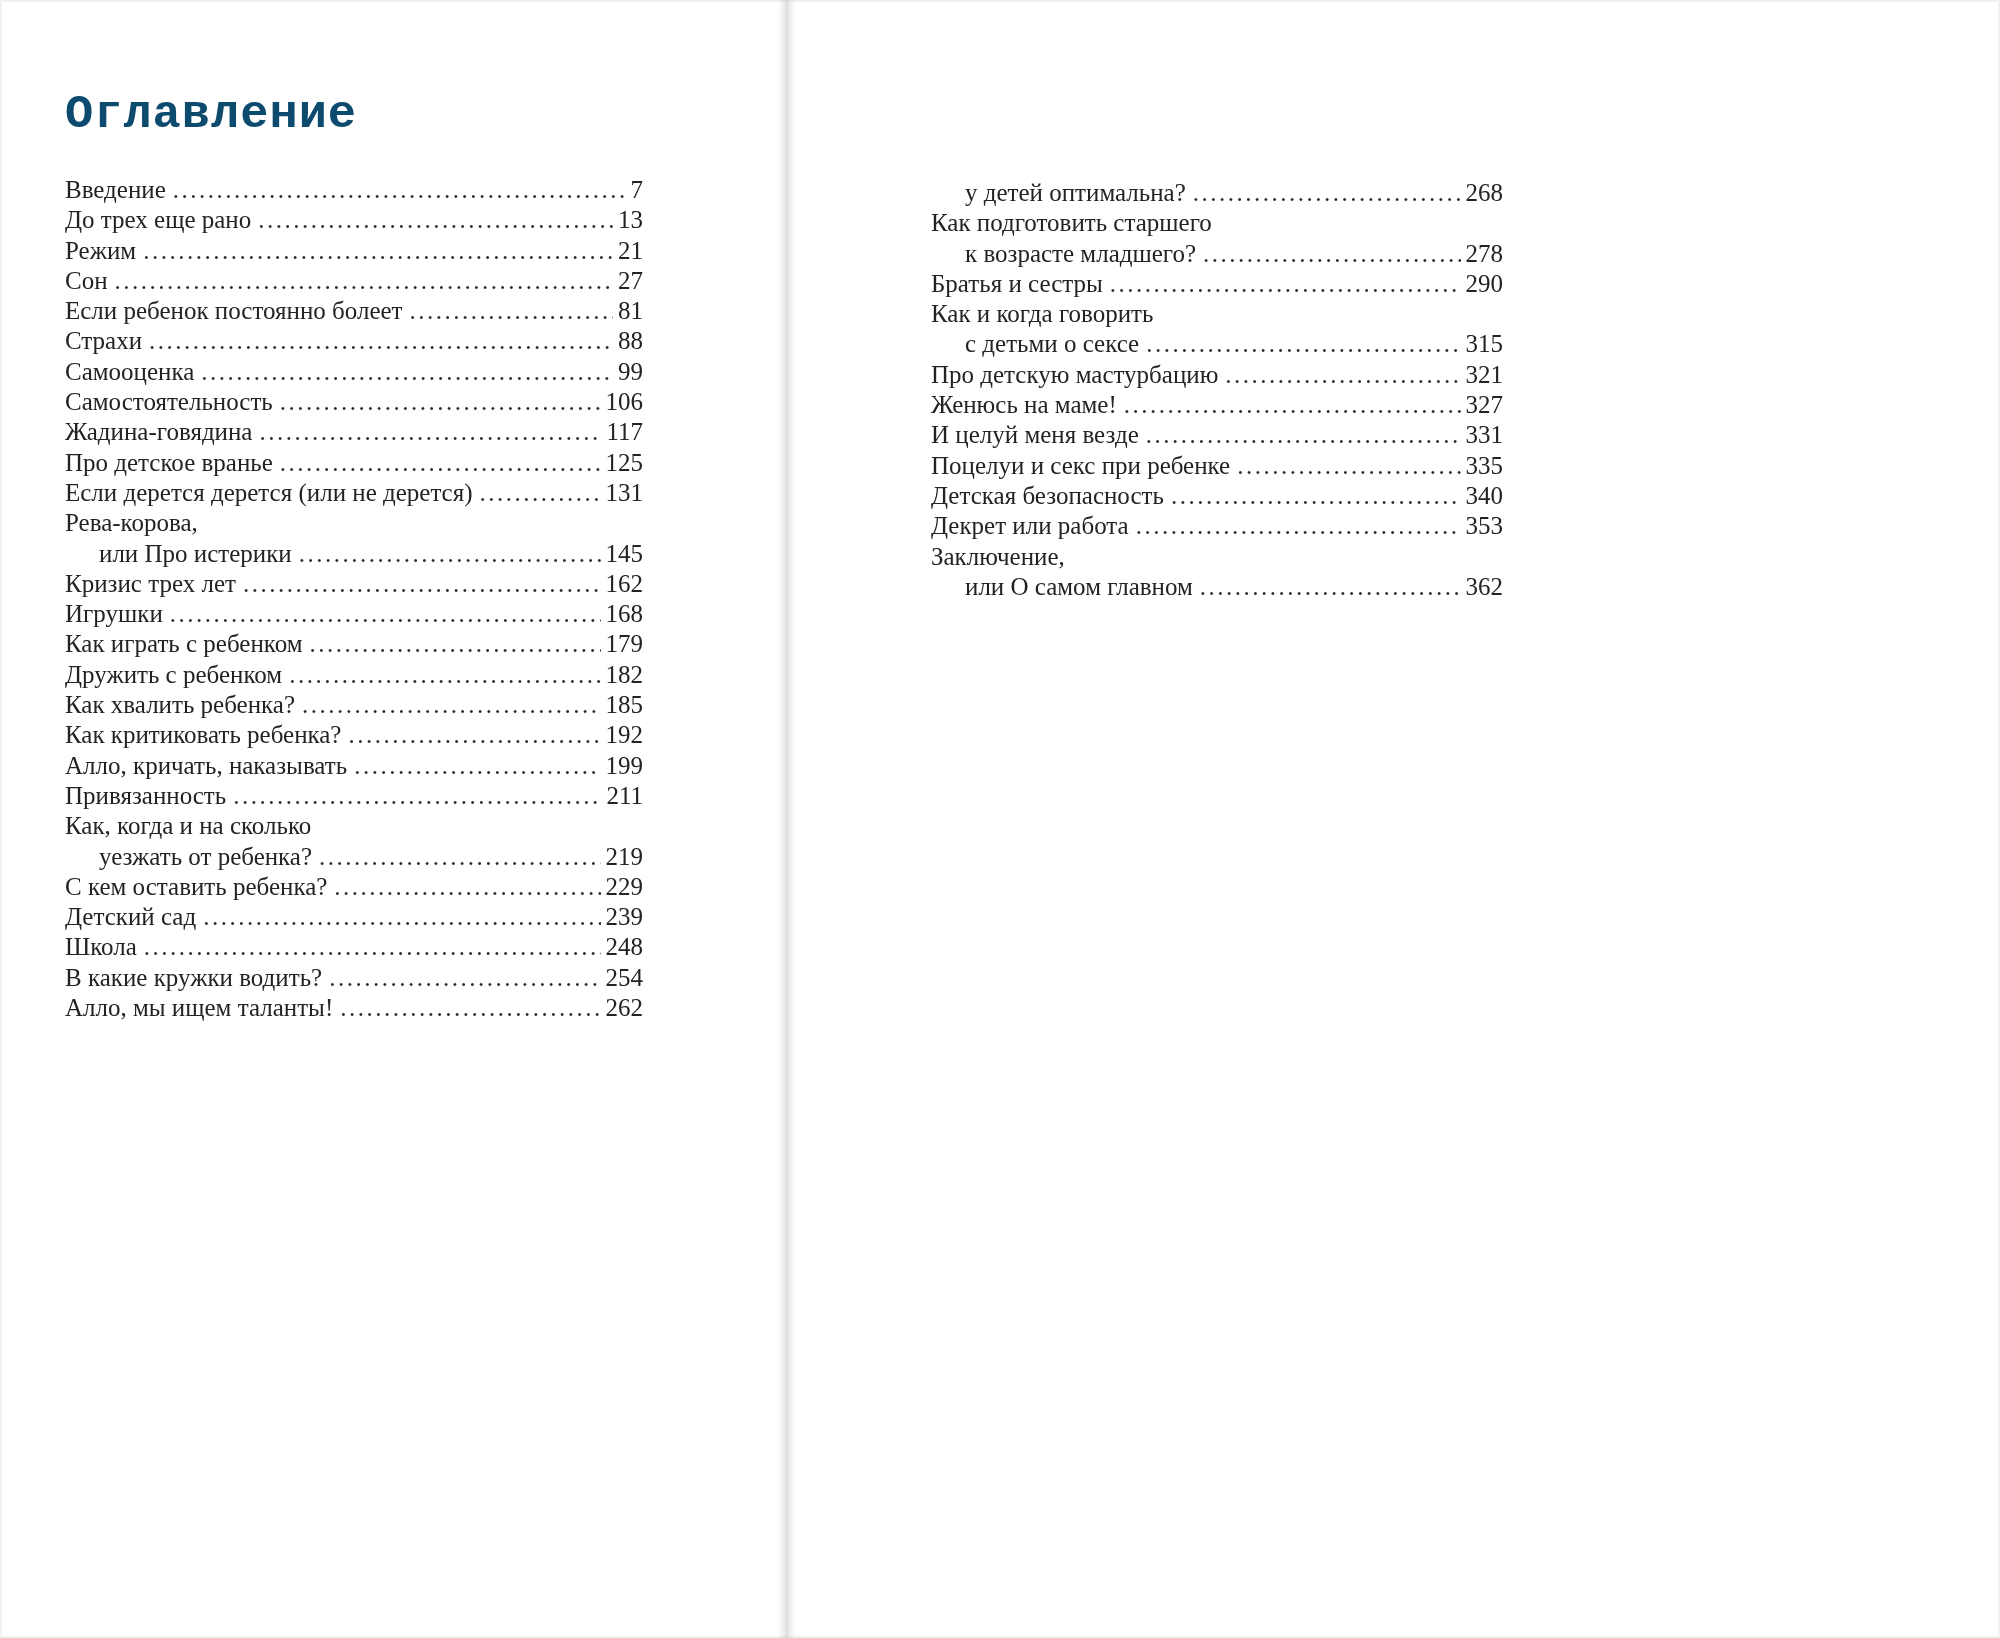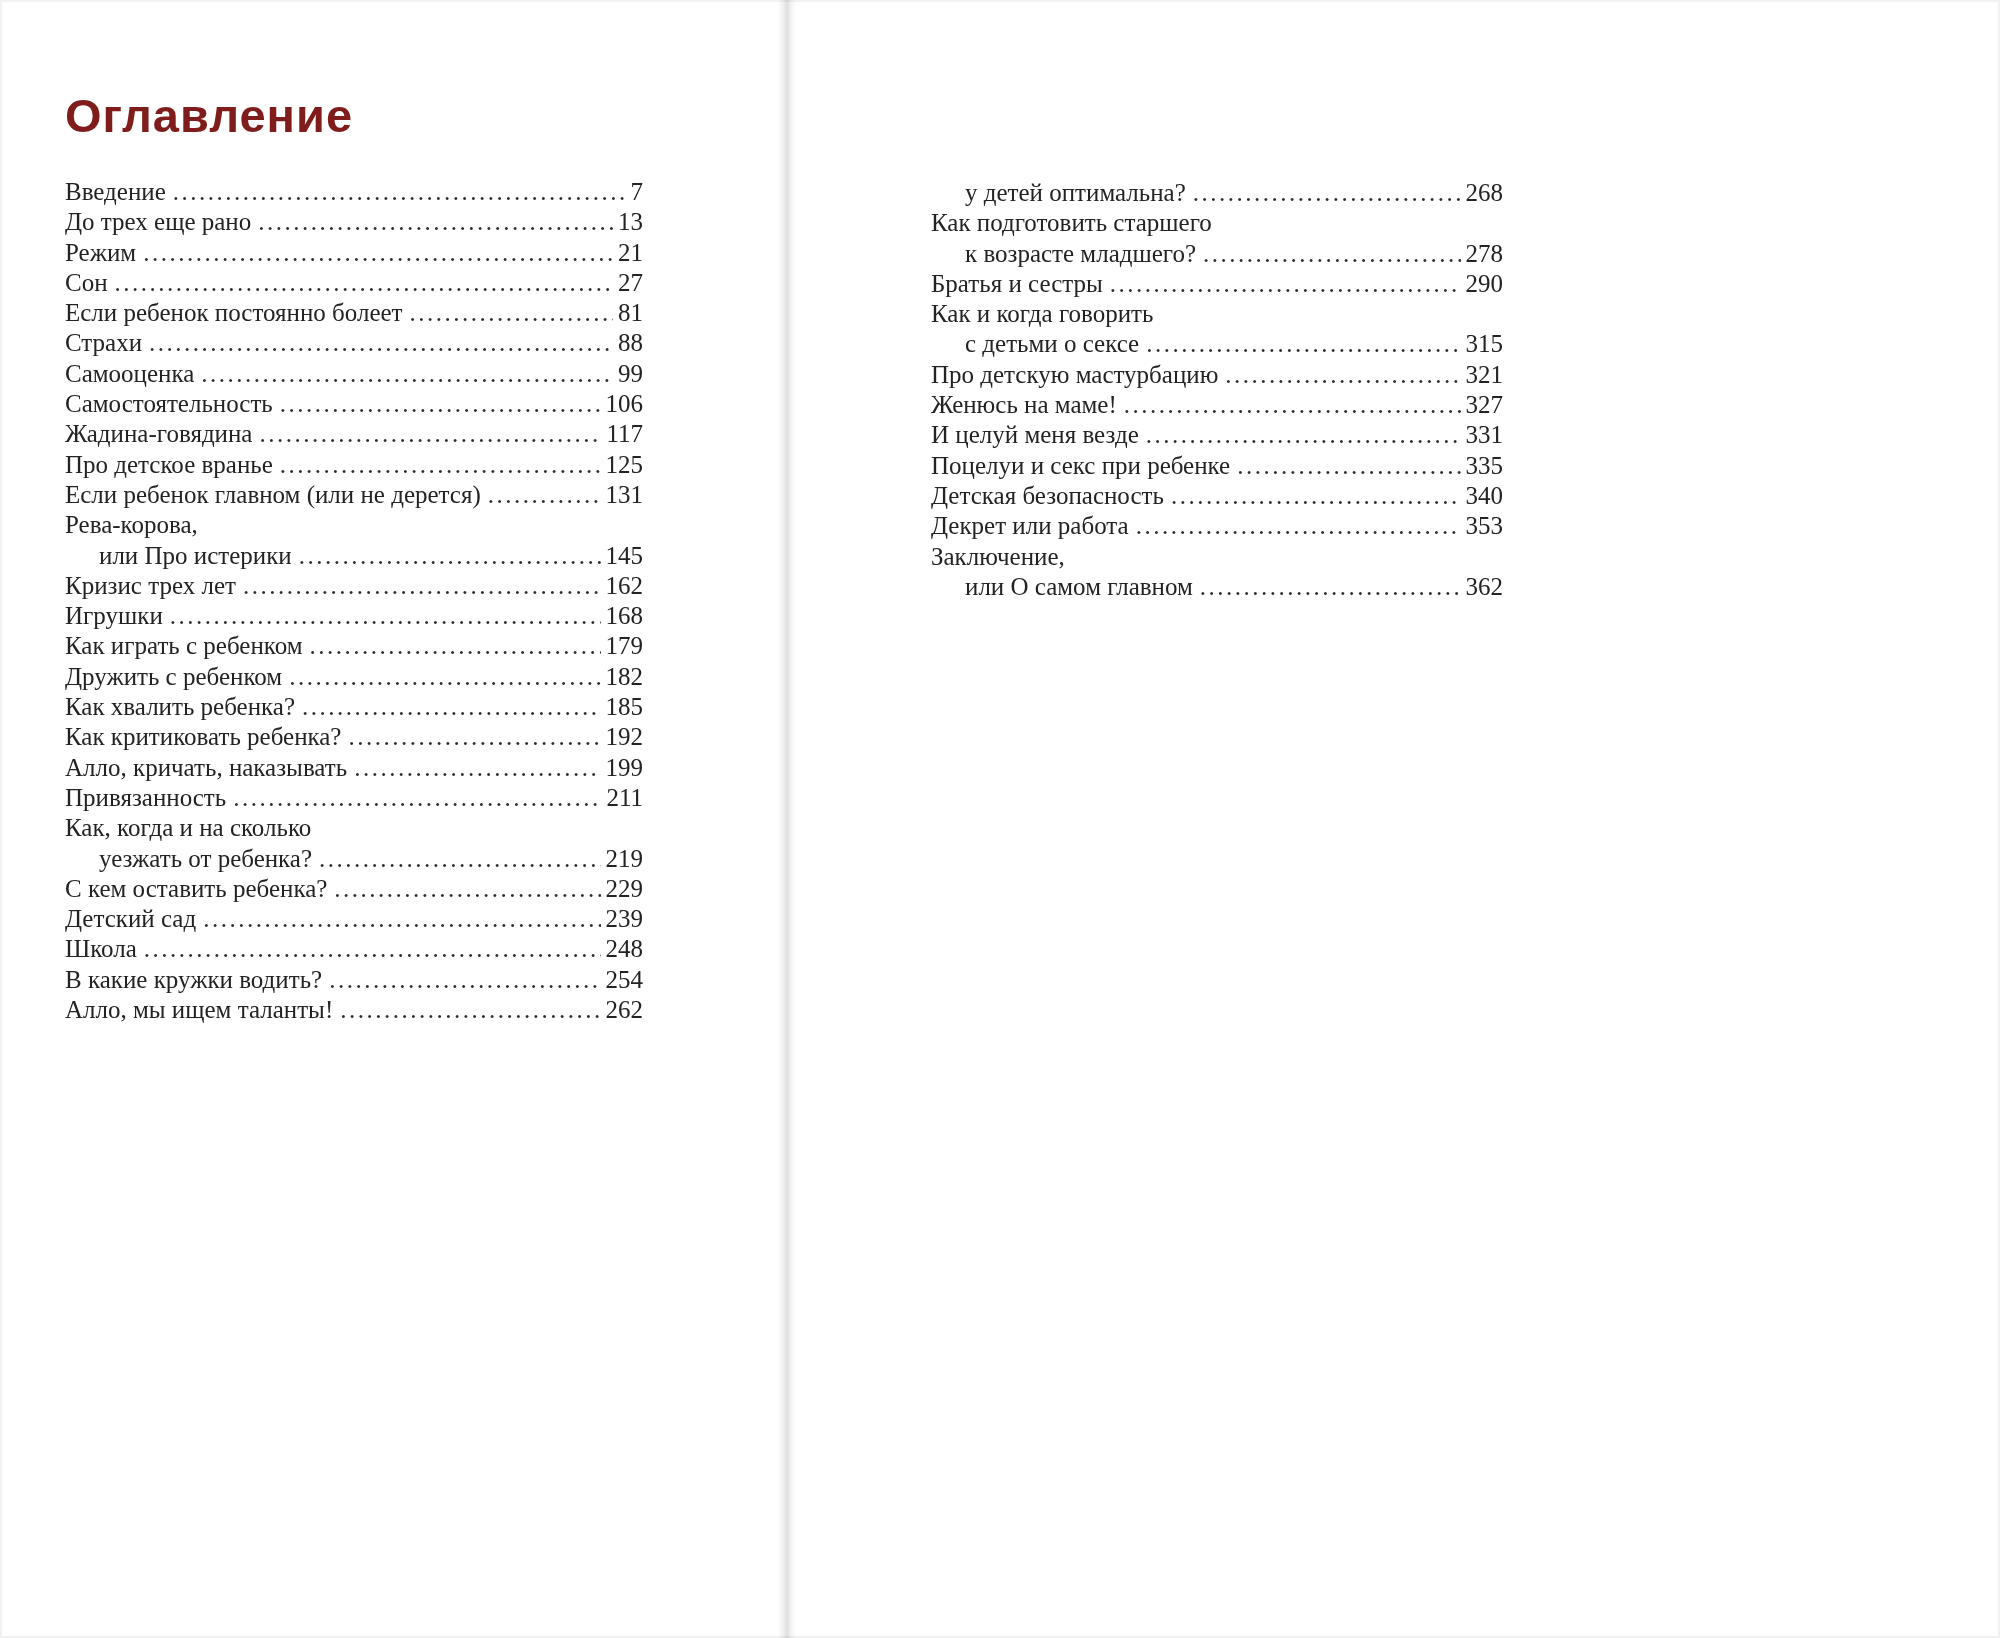--- a/index.html
+++ b/index.html
@@ -35,25 +35,25 @@
       rgba(0,0,0,0.13) 50%,
       rgba(0,0,0,0.05) 70%,
       rgba(0,0,0,0.00) 100%);
   }
   .page-right {
     flex: 1;
     padding: 178px 0 0 135px;
   }
   .book-title {
     margin: 0 0 34px 0;
-    font-family: Liberation Sans, sans-serif;
+    font-family: Liberation Mono, monospace;
     font-weight: bold;
     font-size: 47px;
     letter-spacing: 1px;
-    color: #7f1d1d;
+    color: #0c4a6e;
   }
   .toc {
     font-size: 25px;
     line-height: 30.3px;
   }
   .toc-left { width: 578px; }
   .toc-right { width: 572px; }
   .toc-entry { margin: 0; }
   .toc-line {
     display: flex;
@@ -152,21 +152,21 @@
         </div>
         <div class="toc-entry">
           <div class="toc-line">
             <span class="toc-text">Про детское вранье</span>
             <span class="leader"></span>
             <span class="toc-page">125</span>
           </div>
         </div>
         <div class="toc-entry">
           <div class="toc-line">
-            <span class="toc-text">Если ребенок главном (или не дерется)</span>
+            <span class="toc-text">Если дерется дерется (или не дерется)</span>
             <span class="leader"></span>
             <span class="toc-page">131</span>
           </div>
         </div>
         <div class="toc-entry">
           <div class="toc-line">
             <span class="toc-text">Рева-корова,</span>
           </div>
           <div class="toc-line cont">
             <span class="toc-text">или Про истерики</span>

